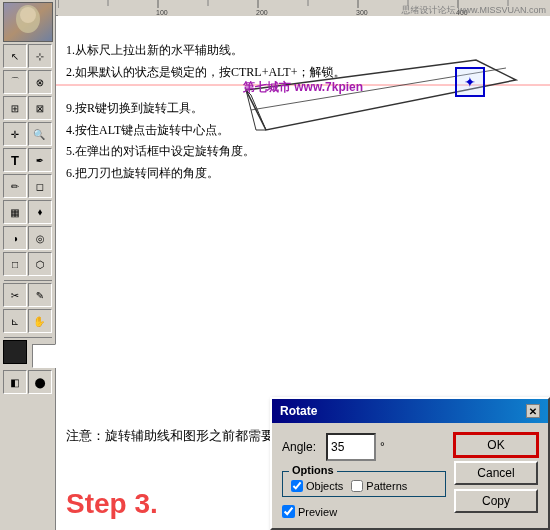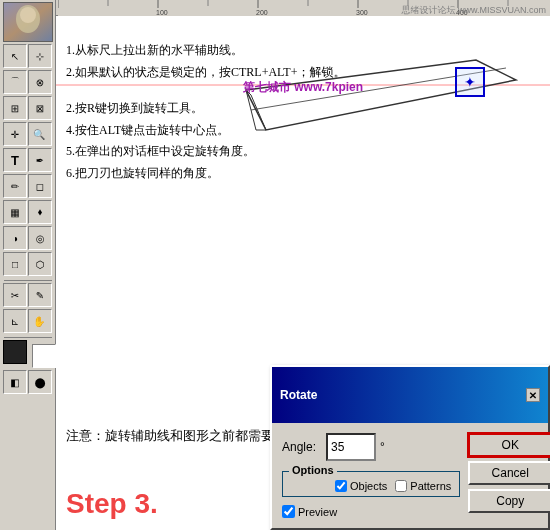--- a/index.html
+++ b/index.html
@@ -166,21 +166,21 @@
       border-bottom-color: #404040;
       box-shadow: 2px 2px 4px rgba(0,0,0,0.4);
       padding: 0;
       font-family: Arial, sans-serif;
       font-size: 12px;
     }
 
     .dialog-title {
       background: linear-gradient(to right, #000080, #1084d0);
       color: white;
-      padding: 21px 8px;
+      padding: 5px 8px;
       font-size: 12px;
       font-weight: bold;
       display: flex;
       align-items: center;
       justify-content: space-between;
     }
 
     .dialog-title-close {
       width: 14px;
       height: 14px;
@@ -253,21 +253,20 @@
       padding: 0 3px;
       font-size: 11px;
       font-weight: bold;
     }
 
     .checkbox-row {
       display: flex;
       align-items: center;
       gap: 8px;
       margin-top: 4px;
-      margin-left: 44px;
     }
 
     .checkbox-item {
       display: flex;
       align-items: center;
       gap: 3px;
       font-size: 11px;
     }
 
     .checkbox-item input[type="checkbox"] {
@@ -437,21 +436,21 @@
         <text x="408" y="67" font-size="14" fill="#0000cc">✦</text>
       </svg>
 
       <div class="instructions">
         <div class="instruction-line">1.从标尺上拉出新的水平辅助线。</div>
         <div class="instruction-line">2.如果默认的状态是锁定的，按CTRL+ALT+；解锁。</div>
 
         <div style="font-size:12px;color:#a21caf;font-weight:bold;text-align:center;margin:-4px 0 2px 0;">
           <span>第七城市  www.7kpien</span>
         </div>
-        <div class="instruction-line">2.按R键切换到旋转工具。</div>
+        <div class="instruction-line">9.按R键切换到旋转工具。</div>
         <div class="instruction-line">4.按住ALT键点击旋转中心点。</div>
         <div class="instruction-line">5.在弹出的对话框中设定旋转角度。</div>
         <div class="instruction-line">6.把刀刃也旋转同样的角度。</div>
       </div>
 
       <div class="note-text">
         <span>注意：旋转辅助线和图形之前都需要选中！</span>
       </div>
     </div>
 

